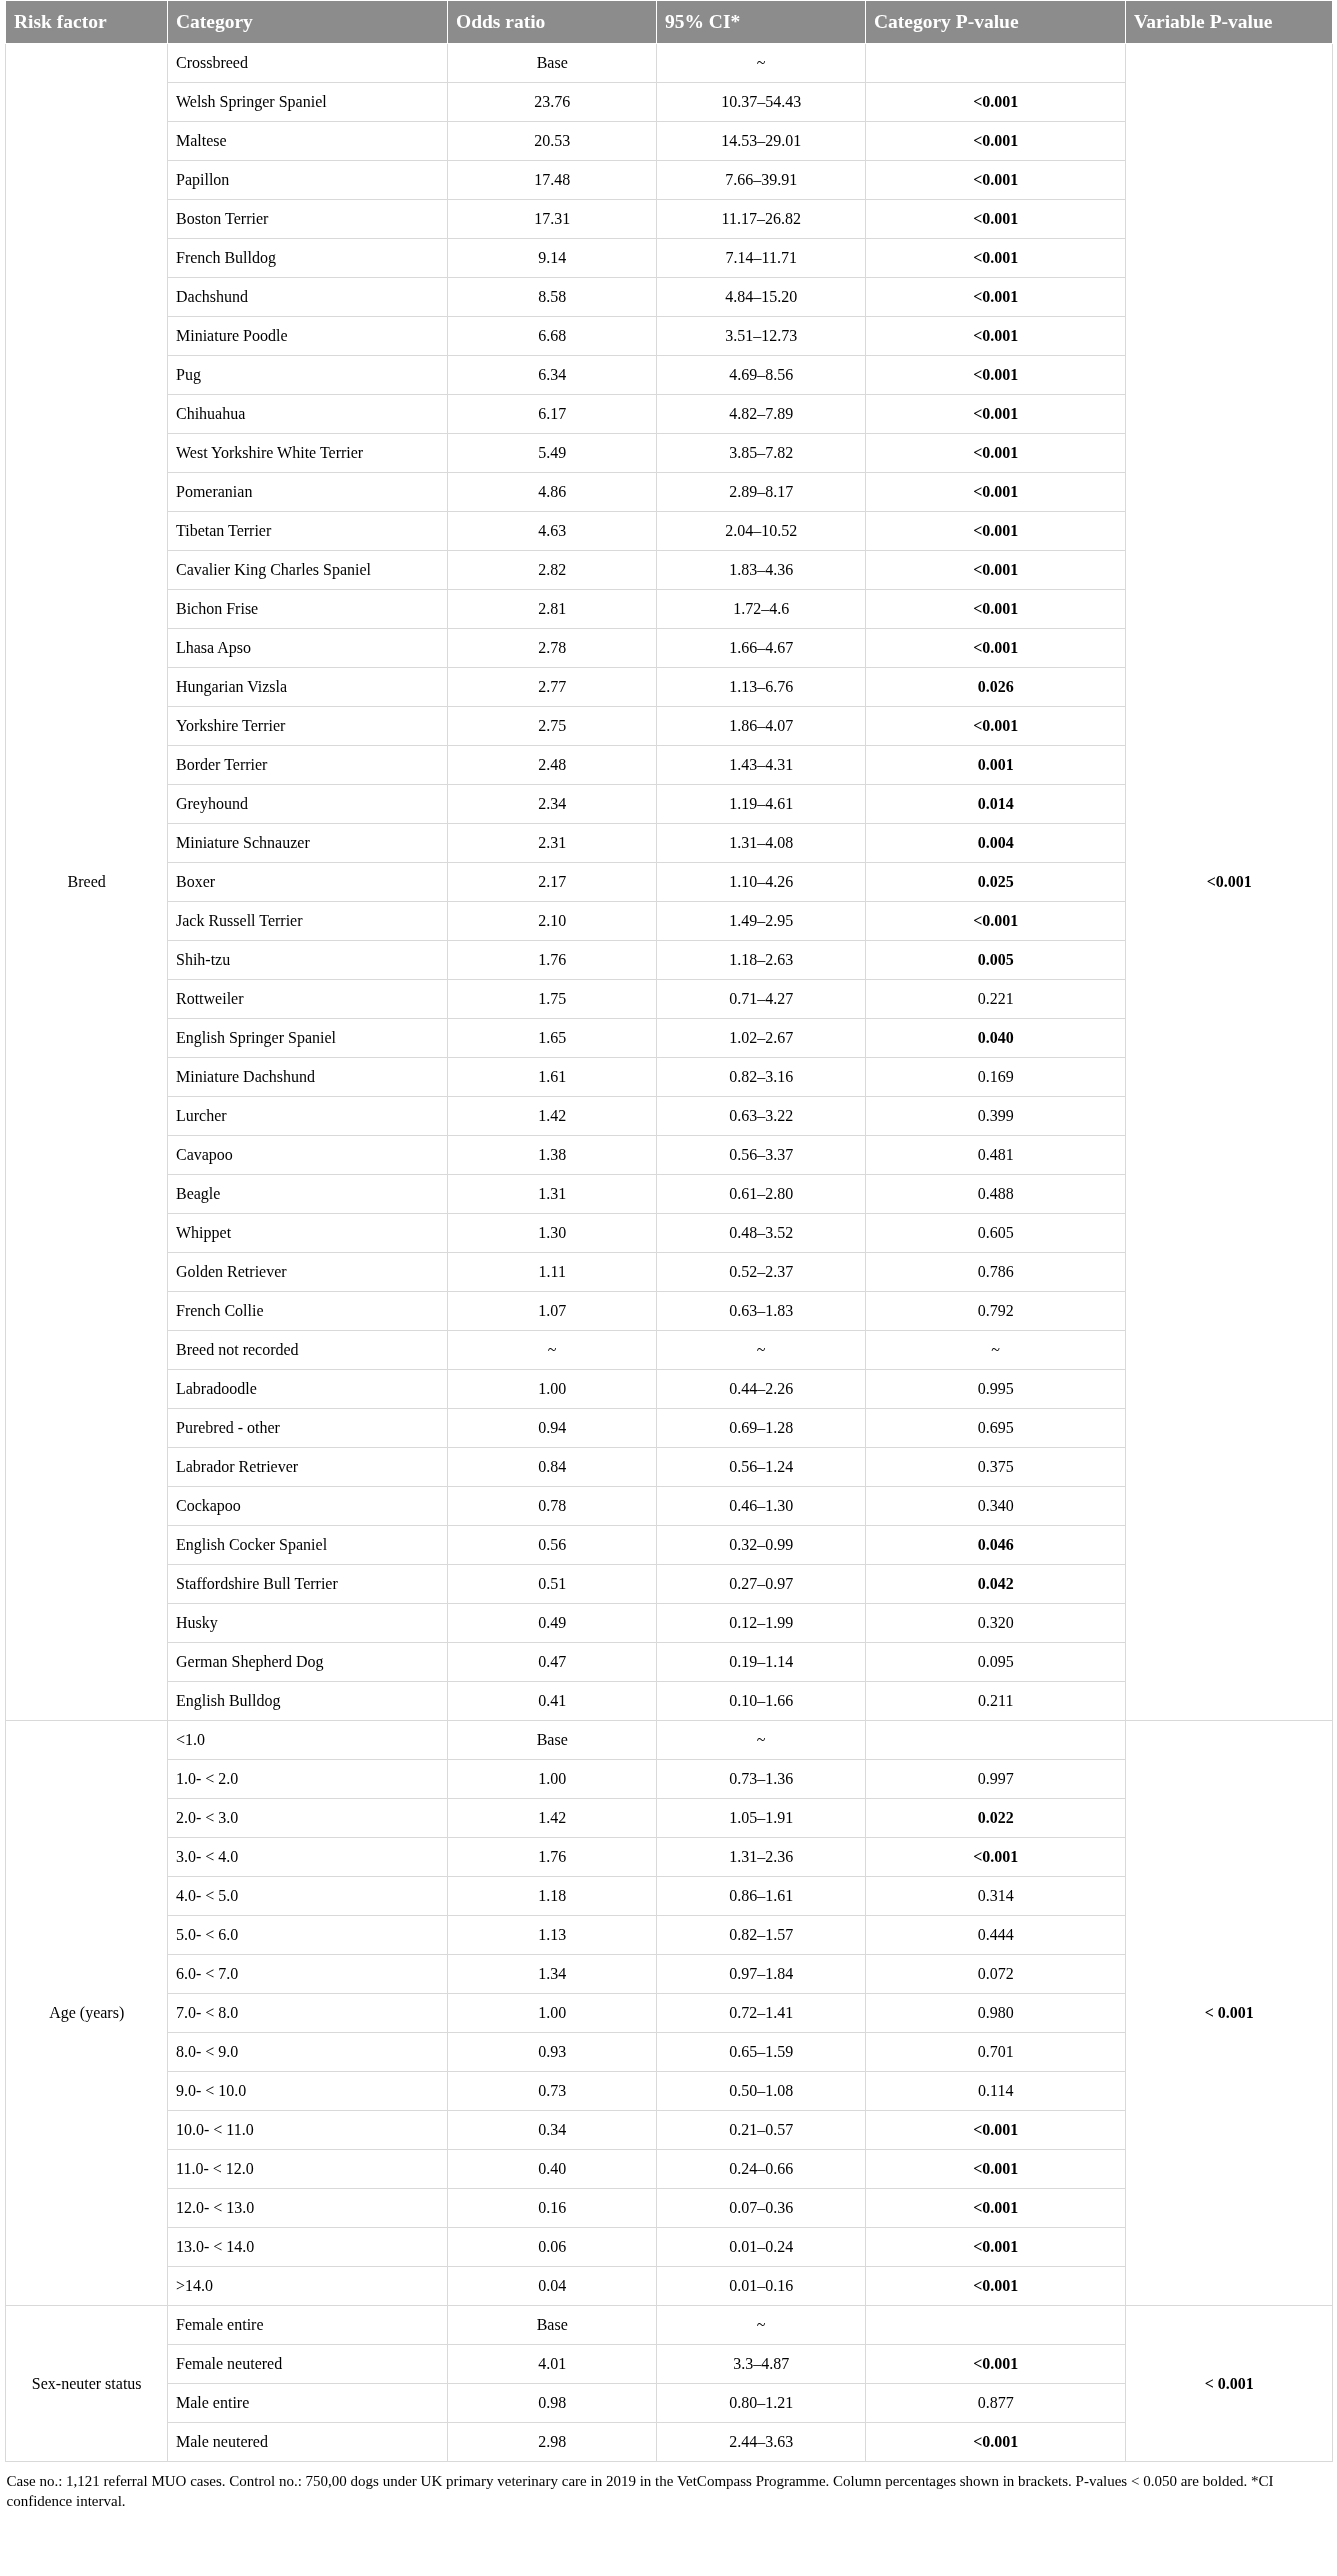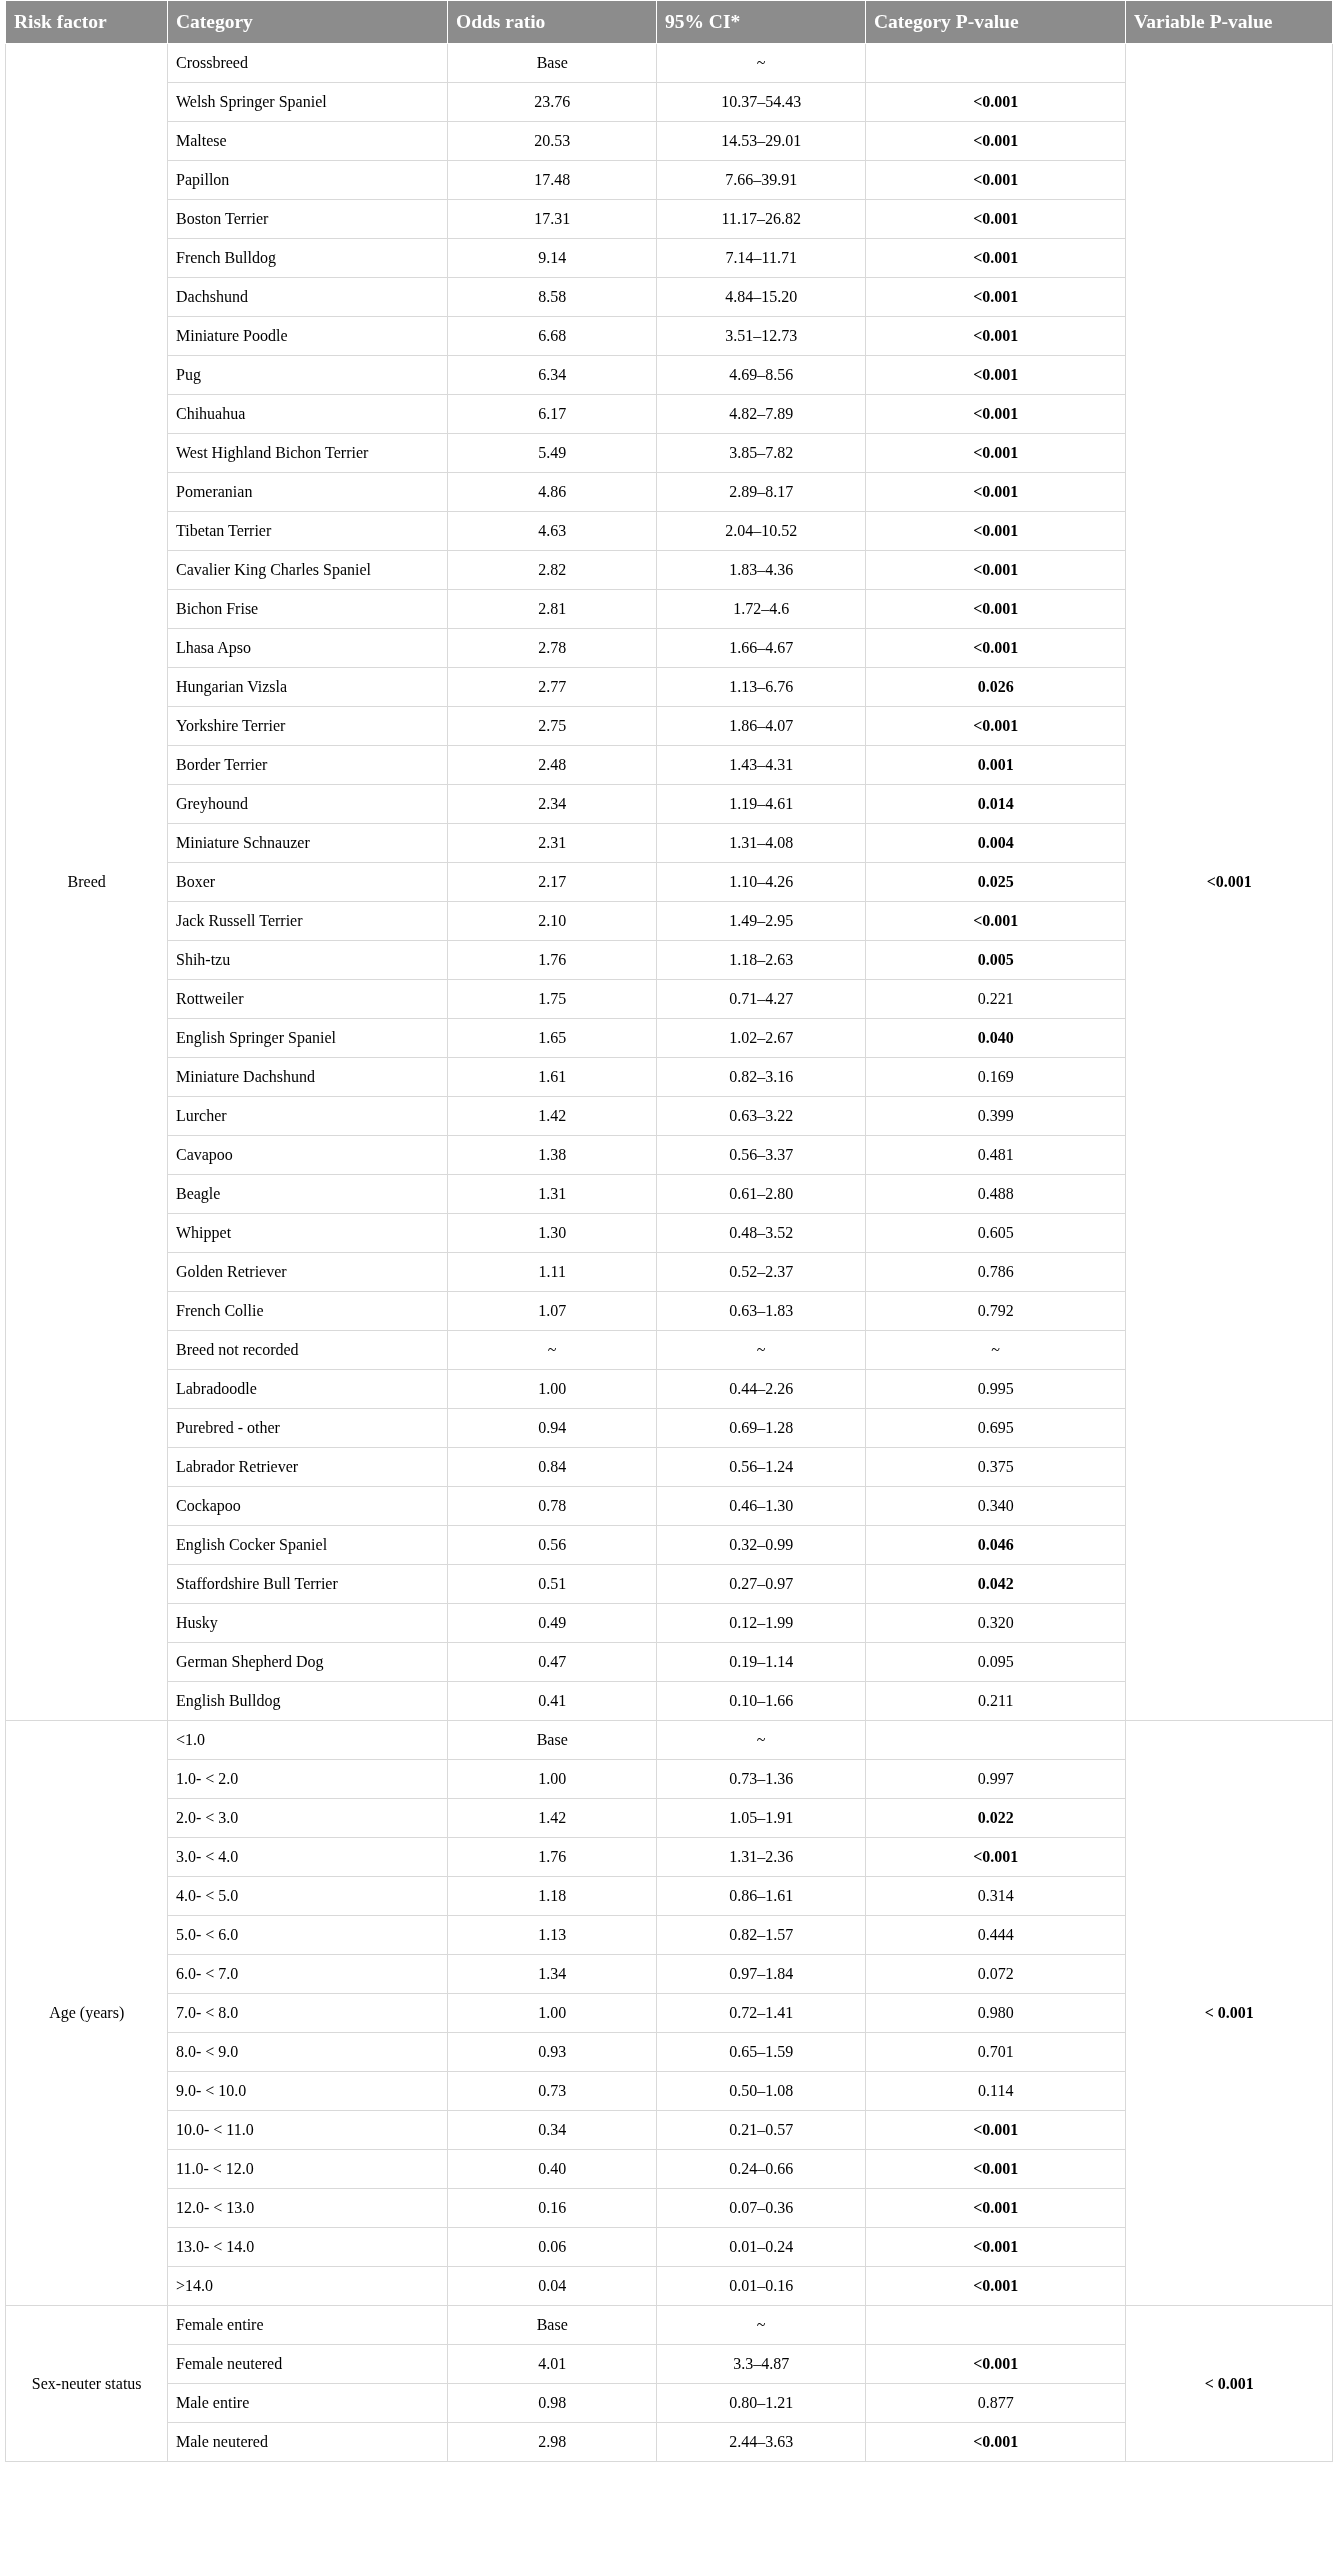--- a/index.html
+++ b/index.html
@@ -153,21 +153,21 @@
           <td class="num">4.69–8.56</td>
           <td class="num bold">&lt;0.001</td>
         </tr>
         <tr>
           <td class="cat">Chihuahua</td>
           <td class="num">6.17</td>
           <td class="num">4.82–7.89</td>
           <td class="num bold">&lt;0.001</td>
         </tr>
         <tr>
-          <td class="cat">West Highland Bichon Terrier</td>
+          <td class="cat">West Yorkshire White Terrier</td>
           <td class="num">5.49</td>
           <td class="num">3.85–7.82</td>
           <td class="num bold">&lt;0.001</td>
         </tr>
         <tr>
           <td class="cat">Pomeranian</td>
           <td class="num">4.86</td>
           <td class="num">2.89–8.17</td>
           <td class="num bold">&lt;0.001</td>
         </tr>
@@ -471,14 +471,15 @@
         </tr>
         <tr>
           <td class="cat">Male neutered</td>
           <td class="num">2.98</td>
           <td class="num">2.44–3.63</td>
           <td class="num bold">&lt;0.001</td>
         </tr>
       </tbody>
   </table>
 
+  <div class="footnote">Case no.: 1,121 referral MUO cases. Control no.: 750,00 dogs under UK primary veterinary care in 2019 in the VetCompass Programme. Column percentages shown in brackets. P-values &lt; 0.050 are bolded. *CI confidence interval.</div>
 </div>
 
 
 </body></html>

